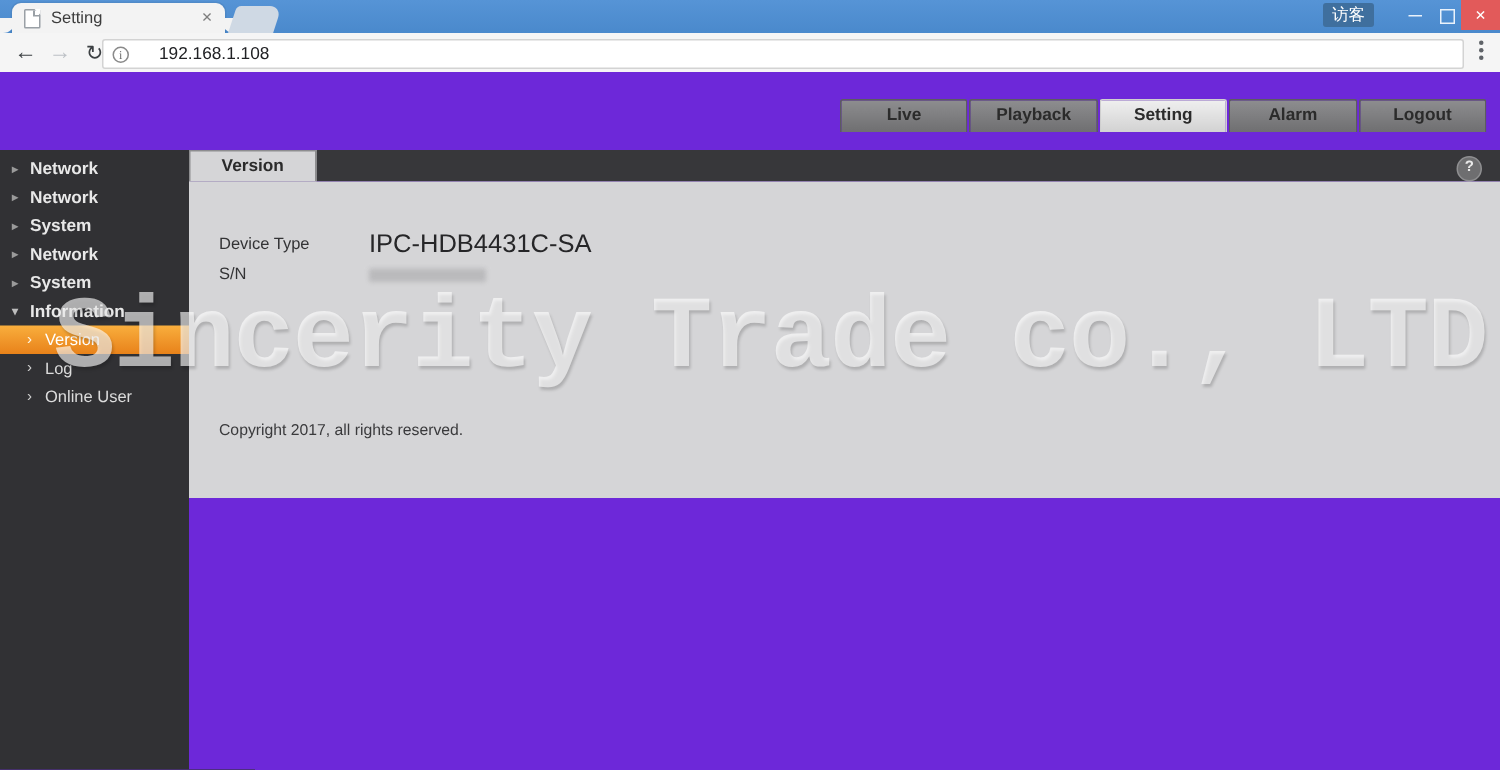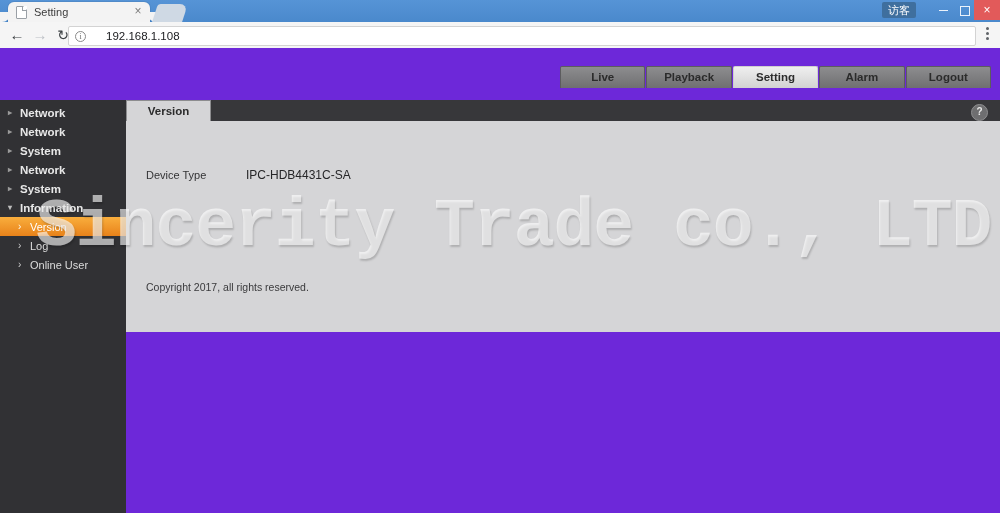--- a/index.html
+++ b/index.html
@@ -161,26 +161,26 @@
   .help-icon {
     position: absolute; right: 12px; top: 4px; width: 15px; height: 15px;
     border-radius: 50%; background: #6e6e70; border: 1px solid #8f8f91;
     color: #e9e9e9; font-size: 10px; font-weight: bold;
     text-align: center; line-height: 14px;
   }
   .panel {
     position: absolute; left: 126px; top: 73px; width: 874px; height: 211px;
     background: #d5d5d7;
   }
-  .rows { position: absolute; left: 20px; top: 32px; margin-top: 12px; }
+  .rows { position: absolute; left: 20px; top: 32px; }
   .row { height: 20px; display: flex; align-items: center; }
   .row-label {
     width: 100px; font-size: 11px; color: #333335;
   }
-  .row-value { font-size: 12px; color: #262628; }
+  .row-value { font-size: 17px; color: #262628; }
   .redact {
     height: 9px; background: #b9b9bb; border-radius: 1px;
     filter: blur(1.6px); opacity: .95;
   }
   .redact.r1 { width: 168px; }
   .redact.r2 { width: 96px; }
   .redact.r3 { width: 88px; }
   .redact.r4 { width: 78px; }
   .copyright {
     position: absolute; left: 20px; top: 160px;
@@ -295,20 +295,24 @@
       <div class="rows">
 
         <div class="row">
           <span class="row-label">Device Type</span>
           <span class="row-value">IPC-HDB4431C-SA</span>
         </div>
 
 
 
 
+        <div class="row">
+          <span class="row-label">S/N</span>
+          <span class="redact r4"></span>
+        </div>
       </div>
 
       <div class="copyright">Copyright 2017, all rights reserved.</div>
     </div>
 
     <div class="watermark">Sincerity Trade co., LTD</div>
 
   </div>
 </div>
 

